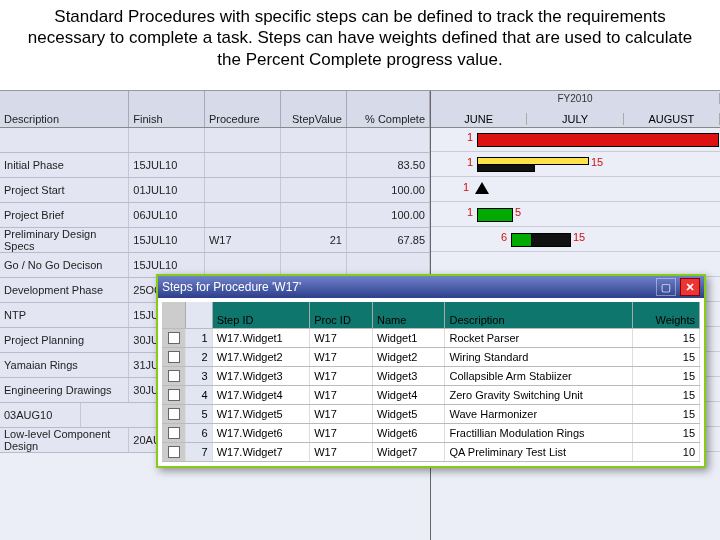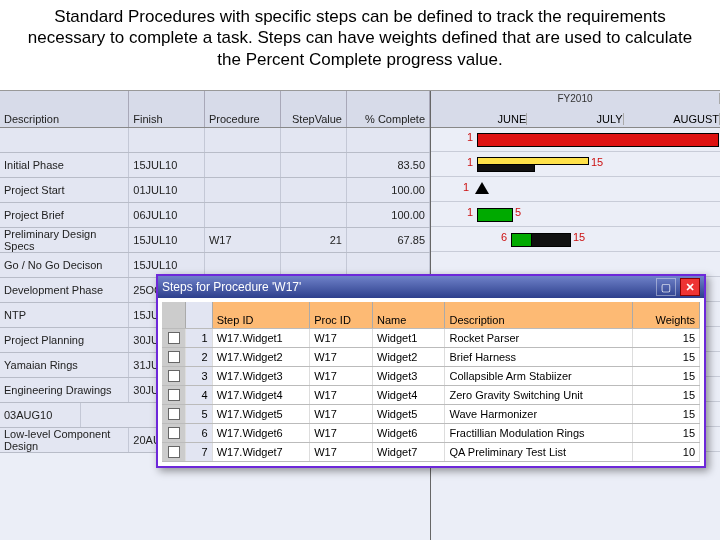--- a/index.html
+++ b/index.html
@@ -21,40 +21,40 @@
   .cProc{width:72px}
   .cStep{width:62px;justify-content:flex-end}
   .cPct {width:80px;justify-content:flex-end}
 
   
   .rightPane{flex:1;position:relative;background:#ebeef7}
   .timeHdr{height:36px;background:#d7dbe9;border-bottom:1px solid #888;position:relative}
   .timeTop{position:absolute;top:2px;left:0;right:0;display:flex;font-size:10px;color:#333}
   .timeTop span{flex:1;text-align:center;border-right:1px solid #aaa}
   .timeBot{position:absolute;bottom:2px;left:0;right:0;display:flex;font-size:11px}
-  .timeBot span{flex:1;text-align:right;border-right:1px solid #aaa}
+  .timeBot span{flex:1;text-align:center;border-right:1px solid #aaa}
   .ganttBody{position:absolute;top:36px;bottom:0;left:0;right:0}
   .gRow{height:24px;border-bottom:1px solid #c8ccd8;position:relative}
   .bar{position:absolute;top:6px;height:12px;border:1px solid #000}
   .barRed{background:#d11}
   .barYel{background:#ffe24a}
   .barGrn{background:#0a0}
   .barBlk{background:#111}
   .tri{position:absolute;top:5px;width:0;height:0;border-left:7px solid transparent;border-right:7px solid transparent;border-bottom:12px solid #000}
   .num{position:absolute;top:4px;font-size:11px;color:#c11}
 
   
-  .popup{position:absolute;left:156px;top:274px;width:546px;background:#fff;border:2px solid #6d28d9;box-shadow:3px 3px 8px rgba(0,0,0,0.4);font-size:11px}
+  .popup{position:absolute;left:156px;top:274px;width:546px;background:#fff;border:2px solid #84cc16;box-shadow:3px 3px 8px rgba(0,0,0,0.4);font-size:11px}
   .popTitle{background:linear-gradient(#6f82c9,#2d3f8c);color:#fff;height:22px;display:flex;align-items:center;padding:0 4px}
   .popTitle .t{flex:1;font-size:12px}
   .popClose{width:18px;height:16px;background:#e33;color:#fff;font-weight:700;display:flex;align-items:center;justify-content:center;cursor:pointer;border:1px solid #800}
   .popMax{width:18px;height:16px;color:#fff;display:flex;align-items:center;justify-content:center;margin-right:4px;border:1px solid rgba(255,255,255,.4)}
   .popBody{padding:4px}
   .stepHdr,.stepRow{display:flex;border-bottom:1px solid #bbb}
-  .stepHdr{background:#fdba74;height:26px}
+  .stepHdr{background:#0f766e;height:26px}
   .stepHdr div{border-right:1px solid #aaa;padding:2px 4px;display:flex;align-items:flex-end}
   .stepRow{height:18px}
   .stepRow div{border-right:1px solid #ddd;padding:1px 4px;display:flex;align-items:center}
   .sSel{width:16px;justify-content:center;background:#ccc}
   .sNum{width:18px;justify-content:flex-end;background:#e2e5f2}
   .sSid{width:92px}
   .sPid{width:56px}
   .sNam{width:66px}
   .sDes{width:186px}
   .sWgt{width:60px;justify-content:flex-end}
@@ -249,21 +249,21 @@
             <div class="sNam">Widget1</div>
             <div class="sDes">Rocket Parser</div>
             <div class="sWgt">15</div>
           </div>
           <div class="stepRow">
             <div class="sSel"></div>
             <div class="sNum">2</div>
             <div class="sSid">W17.Widget2</div>
             <div class="sPid">W17</div>
             <div class="sNam">Widget2</div>
-            <div class="sDes">Brief Harness</div>
+            <div class="sDes">Wiring Standard</div>
             <div class="sWgt">15</div>
           </div>
           <div class="stepRow">
             <div class="sSel"></div>
             <div class="sNum">3</div>
             <div class="sSid">W17.Widget3</div>
             <div class="sPid">W17</div>
             <div class="sNam">Widget3</div>
             <div class="sDes">Collapsible Arm Stabiizer</div>
             <div class="sWgt">15</div>

